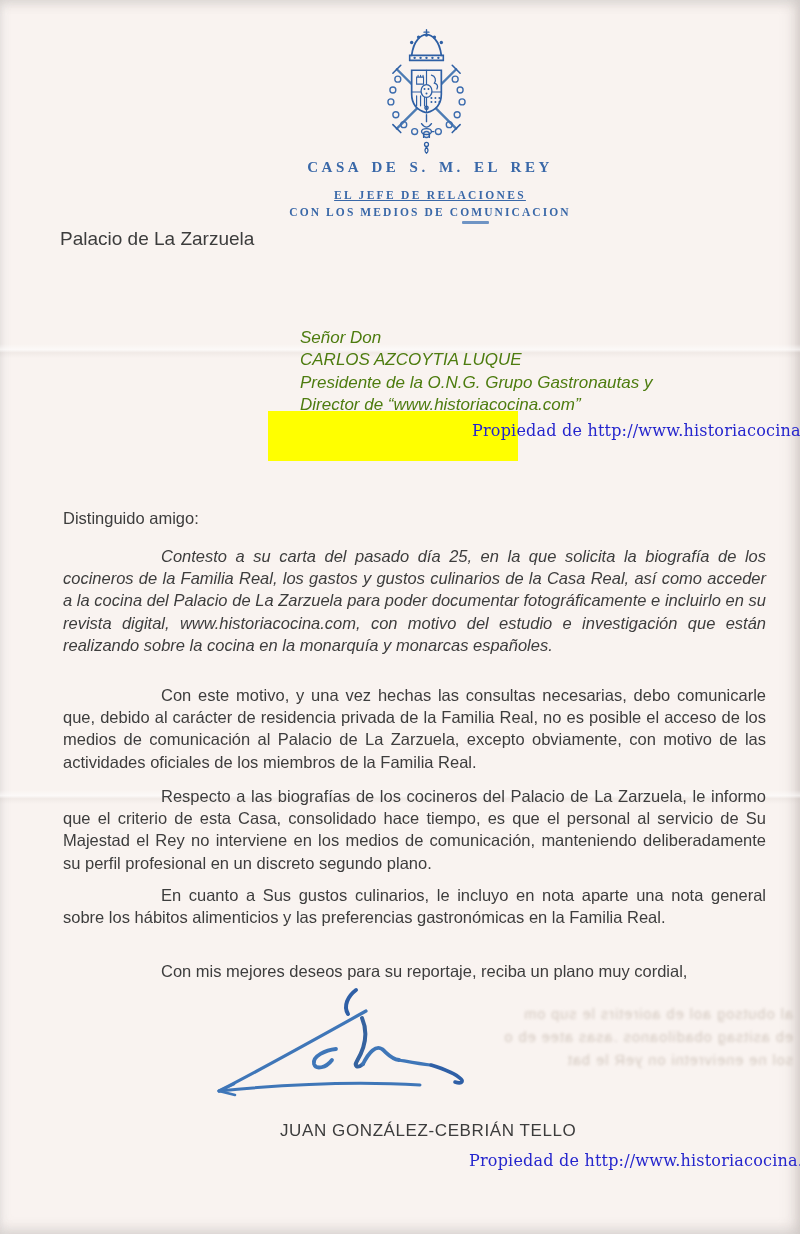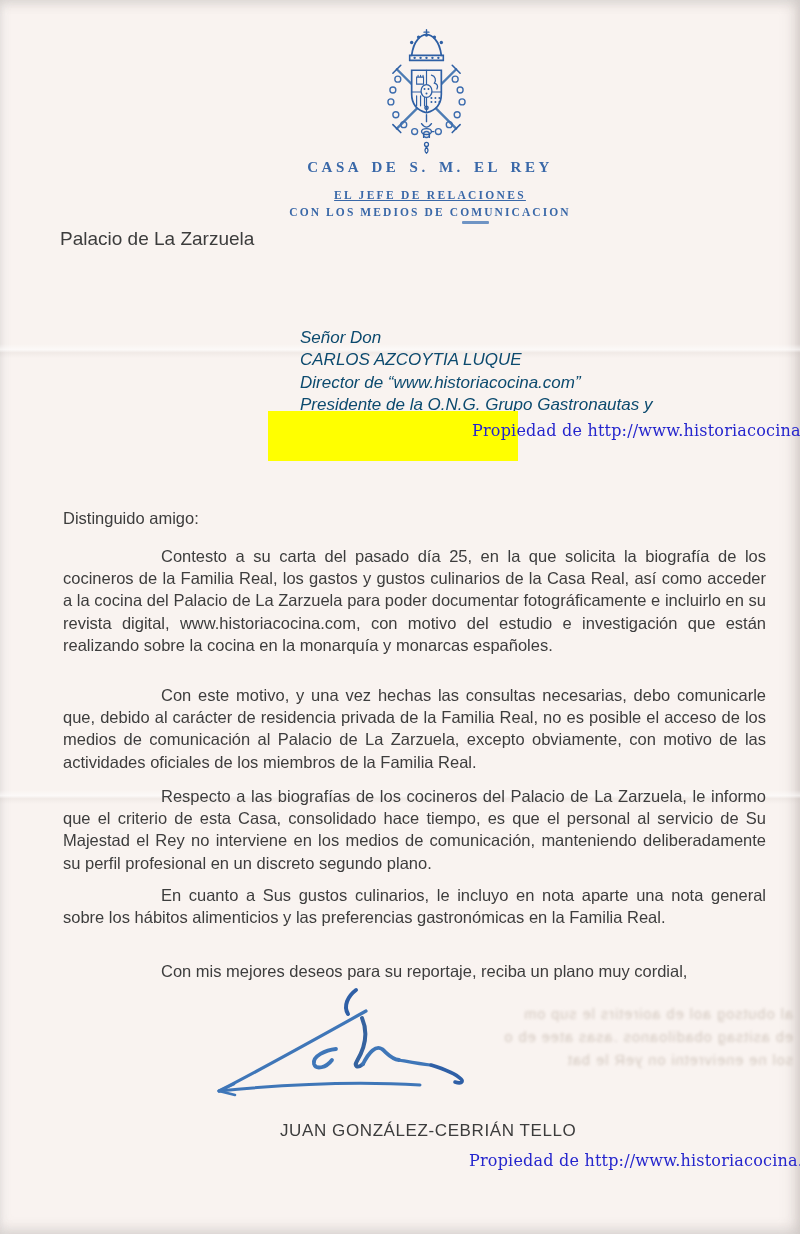--- a/index.html
+++ b/index.html
@@ -30,35 +30,35 @@
   .lh-office1{top:189px;font-size:11.5px;letter-spacing:2.3px;text-decoration:underline;}
   .lh-office2{top:206px;font-size:11.5px;letter-spacing:2.1px;}
   .lh-dash{position:absolute;left:462px;top:221px;width:27px;height:2.5px;background:#6f94c4;border-radius:1px;}
   .lh-place{position:absolute;left:60px;width:740px;top:228px;
             font-size:19px;color:#3c3c3c;}
   .lh-date{position:absolute;left:60px;width:740px;text-align:center;top:252px;
            font-size:19px;color:#3c3c3c;}
 
   
   .recipient{position:absolute;left:300px;top:327px;font-style:italic;
-             font-size:17px;line-height:22.3px;color:#0c4a6e;}
+             font-size:17px;line-height:22.3px;color:#4d7c0f;}
 
   
   .redaction{position:absolute;left:268px;top:411px;width:250px;height:50px;background:#ffff00;}
   .wm{position:absolute;font-family:"DejaVu Serif","Liberation Serif",serif;
       font-size:16px;color:#2525cd;letter-spacing:.2px;white-space:nowrap;}
   .wm.top{left:472px;top:421px;}
   .wm.bottom{left:469px;top:1151px;}
 
   
   .body-text{position:absolute;left:63px;width:703px;
              font-size:16.5px;line-height:22.2px;color:#3d3d3d;margin:0;}
   .salutation{top:507px;}
   .para{text-align:justify;text-indent:98px;}
-  .p1{top:545px;}
+  .p1{top:545px;font-style:italic;}
   .p2{top:684px;}
   .p3{top:785px;}
   .p4{top:884px;}
   .closing{top:960px;text-indent:98px;}
 
   
   .ghost{position:absolute;left:435px;top:1003px;width:358px;
          transform:scaleX(-1);filter:blur(1.7px);opacity:.55;
          color:#b3a496;font-size:14.5px;line-height:23px;letter-spacing:1px;
          pointer-events:none;}
@@ -152,22 +152,22 @@
 
   <div class="lh lh-org">CASA DE S. M. EL REY</div>
   <div class="lh lh-office1">EL JEFE DE RELACIONES</div>
   <div class="lh lh-office2">CON LOS MEDIOS DE COMUNICACION</div>
   <div class="lh-dash"></div>
   <div class="lh-place">Palacio de La Zarzuela</div>
 
   <div class="recipient">
     <div>Señor Don</div>
     <div>CARLOS AZCOYTIA LUQUE</div>
+    <div>Presidente de la O.N.G. Grupo Gastronautas y</div>
     <div>Director de “www.historiacocina.com”</div>
-    <div>Presidente de la O.N.G. Grupo Gastronautas y</div>
   </div>
 
   <div class="redaction"></div>
   <div class="wm top">Propiedad de http://www.historiacocina.com</div>
 
   <p class="body-text salutation">Distinguido amigo:</p>
   <p class="body-text para p1">Contesto a su carta del pasado día 25, en la que solicita la biografía de los cocineros de la Familia Real, los gastos y gustos culinarios de la Casa Real, así como acceder a la cocina del Palacio de La Zarzuela para poder documentar fotográficamente e incluirlo en su revista digital, www.historiacocina.com, con motivo del estudio e investigación que están realizando sobre la cocina en la monarquía y monarcas españoles.</p>
   <p class="body-text para p2">Con este motivo, y una vez hechas las consultas necesarias, debo comunicarle que, debido al carácter de residencia privada de la Familia Real, no es posible el acceso de los medios de comunicación al Palacio de La Zarzuela, excepto obviamente, con motivo de las actividades oficiales de los miembros de la Familia Real.</p>
   <p class="body-text para p3">Respecto a las biografías de los cocineros del Palacio de La Zarzuela, le informo que el criterio de esta Casa, consolidado hace tiempo, es que el personal al servicio de Su Majestad el Rey no interviene en los medios de comunicación, manteniendo deliberadamente su perfil profesional en un discreto segundo plano.</p>
   <p class="body-text para p4">En cuanto a Sus gustos culinarios, le incluyo en nota aparte una nota general sobre los hábitos alimenticios y las preferencias gastronómicas en la Familia Real.</p>

